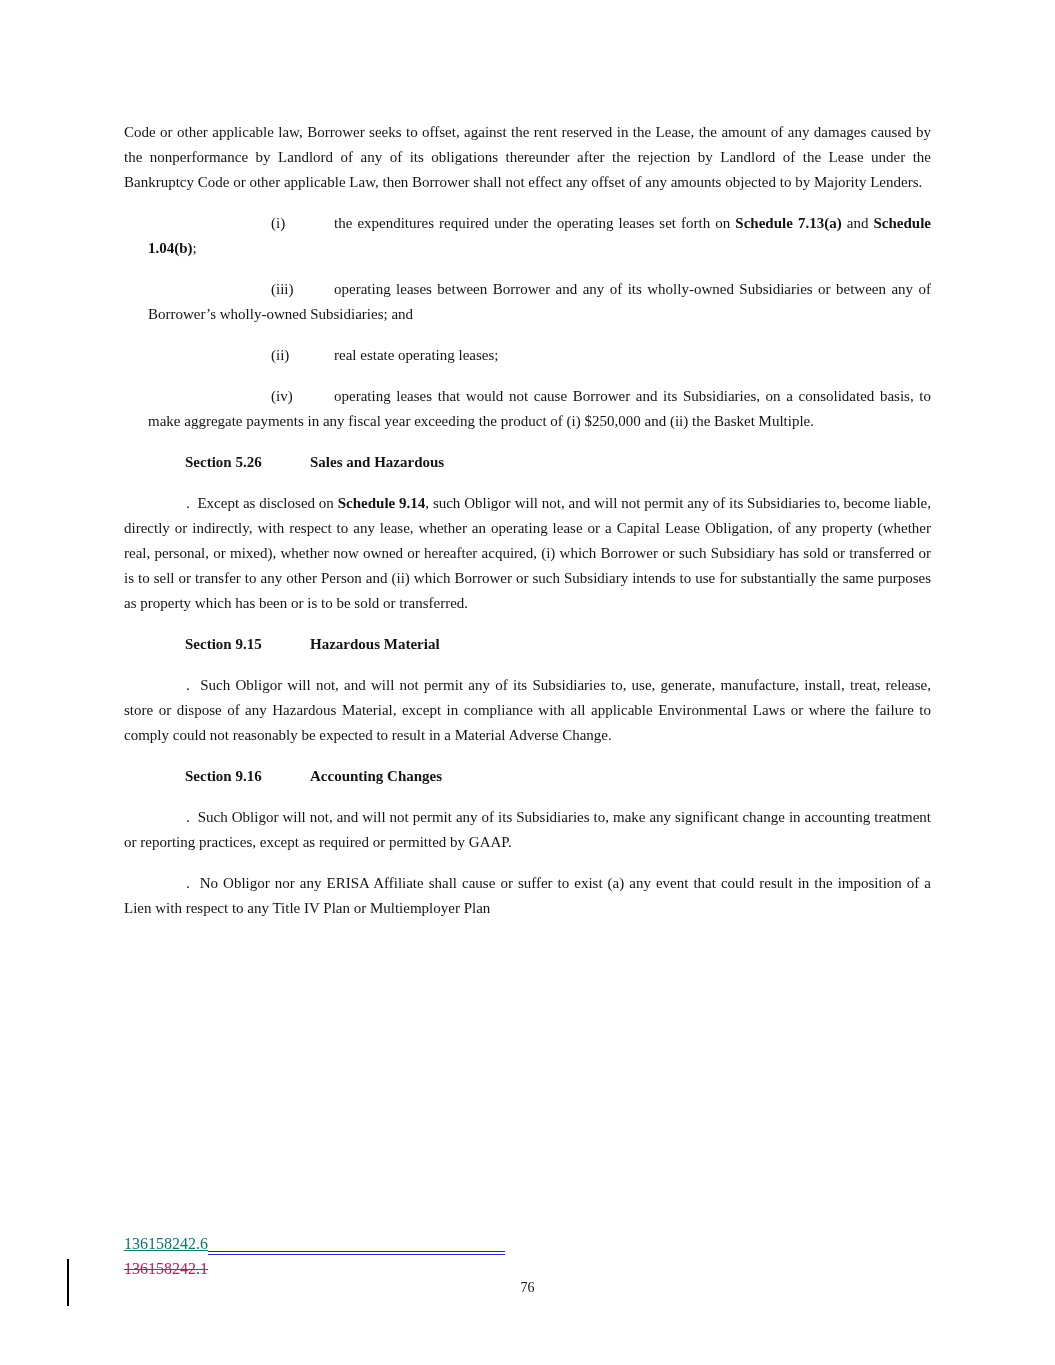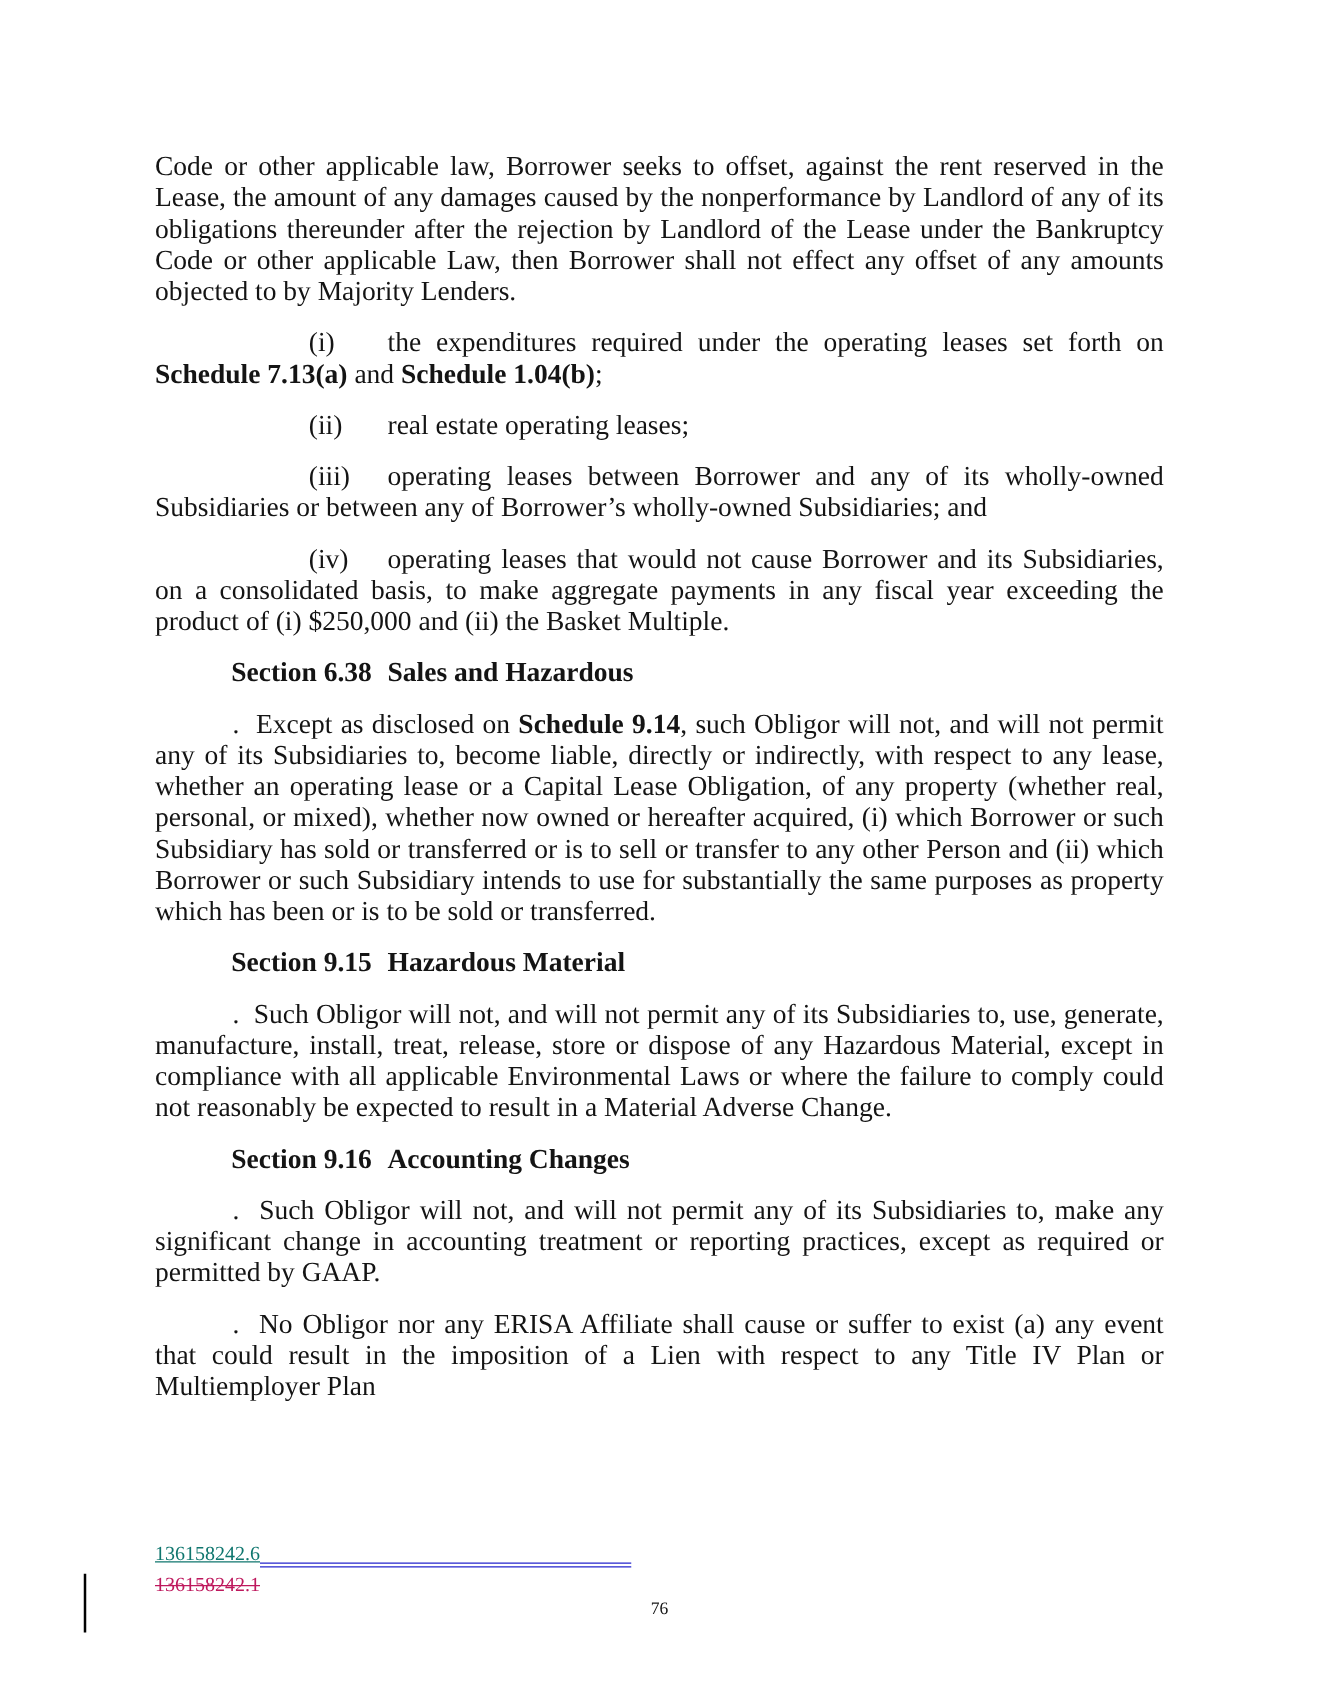--- a/index.html
+++ b/index.html
@@ -10,28 +10,28 @@
     background: #ffffff;
     font-family: "Liberation Serif", serif;
     color: #141414;
     overflow: hidden;
   }
   .content {
     position: absolute;
     left: 124px;
     top: 120px;
     width: 807px;
-    font-size: 22px;
+    font-size: 15px;
     line-height: 25px;
   }
   .blk { margin: 16px 0 0 0; text-align: justify; }
   .blk:first-child { margin-top: 0; }
   .blk b { font-weight: bold; }
   .l1 { text-indent: 62px; }
-  .l2 { text-indent: 123px; }
+  .l2 { text-indent: 123px; margin-left: 24px; }
   .heading { font-weight: bold; text-indent: 61px; text-align: left; }
   .lbl { display: inline-block; text-indent: 0; }
   .l1 .lbl { width: 62px; }
   .l2 .lbl { width: 63px; }
   .heading .lbl { width: 125px; }
 
   .changebar {
     position: absolute;
     left: 67px;
     top: 1259px;
@@ -77,24 +77,24 @@
     color: #141414;
   }
 </style>
 </head>
 <body>
 
 <div class="page">
   <div class="content">
       <p class="blk plain"><span>Code or other applicable law, Borrower seeks to offset, against the rent reserved in the Lease, the amount of any damages caused by the nonperformance by Landlord of any of its obligations thereunder after the rejection by Landlord of the Lease under the Bankruptcy Code or other applicable Law, then Borrower shall not effect any offset of any amounts objected to by Majority Lenders.</span></p>
       <p class="blk l2"><span class="lbl">(i)</span><span>the expenditures required under the operating leases set forth on </span><b>Schedule 7.13(a)</b><span> and </span><b>Schedule 1.04(b)</b><span>;</span></p>
+      <p class="blk l2"><span class="lbl">(iii)</span><span>operating leases between Borrower and any of its wholly-owned Subsidiaries or between any of Borrower’s wholly-owned Subsidiaries; and</span></p>
       <p class="blk l2"><span class="lbl">(ii)</span><span>real estate operating leases;</span></p>
-      <p class="blk l2"><span class="lbl">(iii)</span><span>operating leases between Borrower and any of its wholly-owned Subsidiaries or between any of Borrower’s wholly-owned Subsidiaries; and</span></p>
       <p class="blk l2"><span class="lbl">(iv)</span><span>operating leases that would not cause Borrower and its Subsidiaries, on a consolidated basis, to make aggregate payments in any fiscal year exceeding the product of (i) $250,000 and (ii) the Basket Multiple.</span></p>
-      <p class="blk heading"><span class="lbl">Section 6.38</span><b>Sales and Hazardous</b></p>
+      <p class="blk heading"><span class="lbl">Section 5.26</span><b>Sales and Hazardous</b></p>
       <p class="blk l1"><span>.&nbsp; Except as disclosed on </span><b>Schedule 9.14</b><span>, such Obligor will not, and will not permit any of its Subsidiaries to, become liable, directly or indirectly, with respect to any lease, whether an operating lease or a Capital Lease Obligation, of any property (whether real, personal, or mixed), whether now owned or hereafter acquired, (i) which Borrower or such Subsidiary has sold or transferred or is to sell or transfer to any other Person and (ii) which Borrower or such Subsidiary intends to use for substantially the same purposes as property which has been or is to be sold or transferred.</span></p>
       <p class="blk heading"><span class="lbl">Section 9.15</span><b>Hazardous Material</b></p>
       <p class="blk l1"><span>.&nbsp; Such Obligor will not, and will not permit any of its Subsidiaries to, use, generate, manufacture, install, treat, release, store or dispose of any Hazardous Material, except in compliance with all applicable Environmental Laws or where the failure to comply could not reasonably be expected to result in a Material Adverse Change.</span></p>
       <p class="blk heading"><span class="lbl">Section 9.16</span><b>Accounting Changes</b></p>
       <p class="blk l1"><span>.&nbsp; Such Obligor will not, and will not permit any of its Subsidiaries to, make any significant change in accounting treatment or reporting practices, except as required or permitted by GAAP.</span></p>
       <p class="blk l1"><span>.&nbsp; No Obligor nor any ERISA Affiliate shall cause or suffer to exist (a) any event that could result in the imposition of a Lien with respect to any Title IV Plan or Multiemployer Plan</span></p>
     </div>
   <div class="changebar"></div>
   <div class="footer-del">136158242.1</div>
   <div class="footer-ins-row"><span class="footer-ins">136158242.6</span><span class="trail"></span></div>

